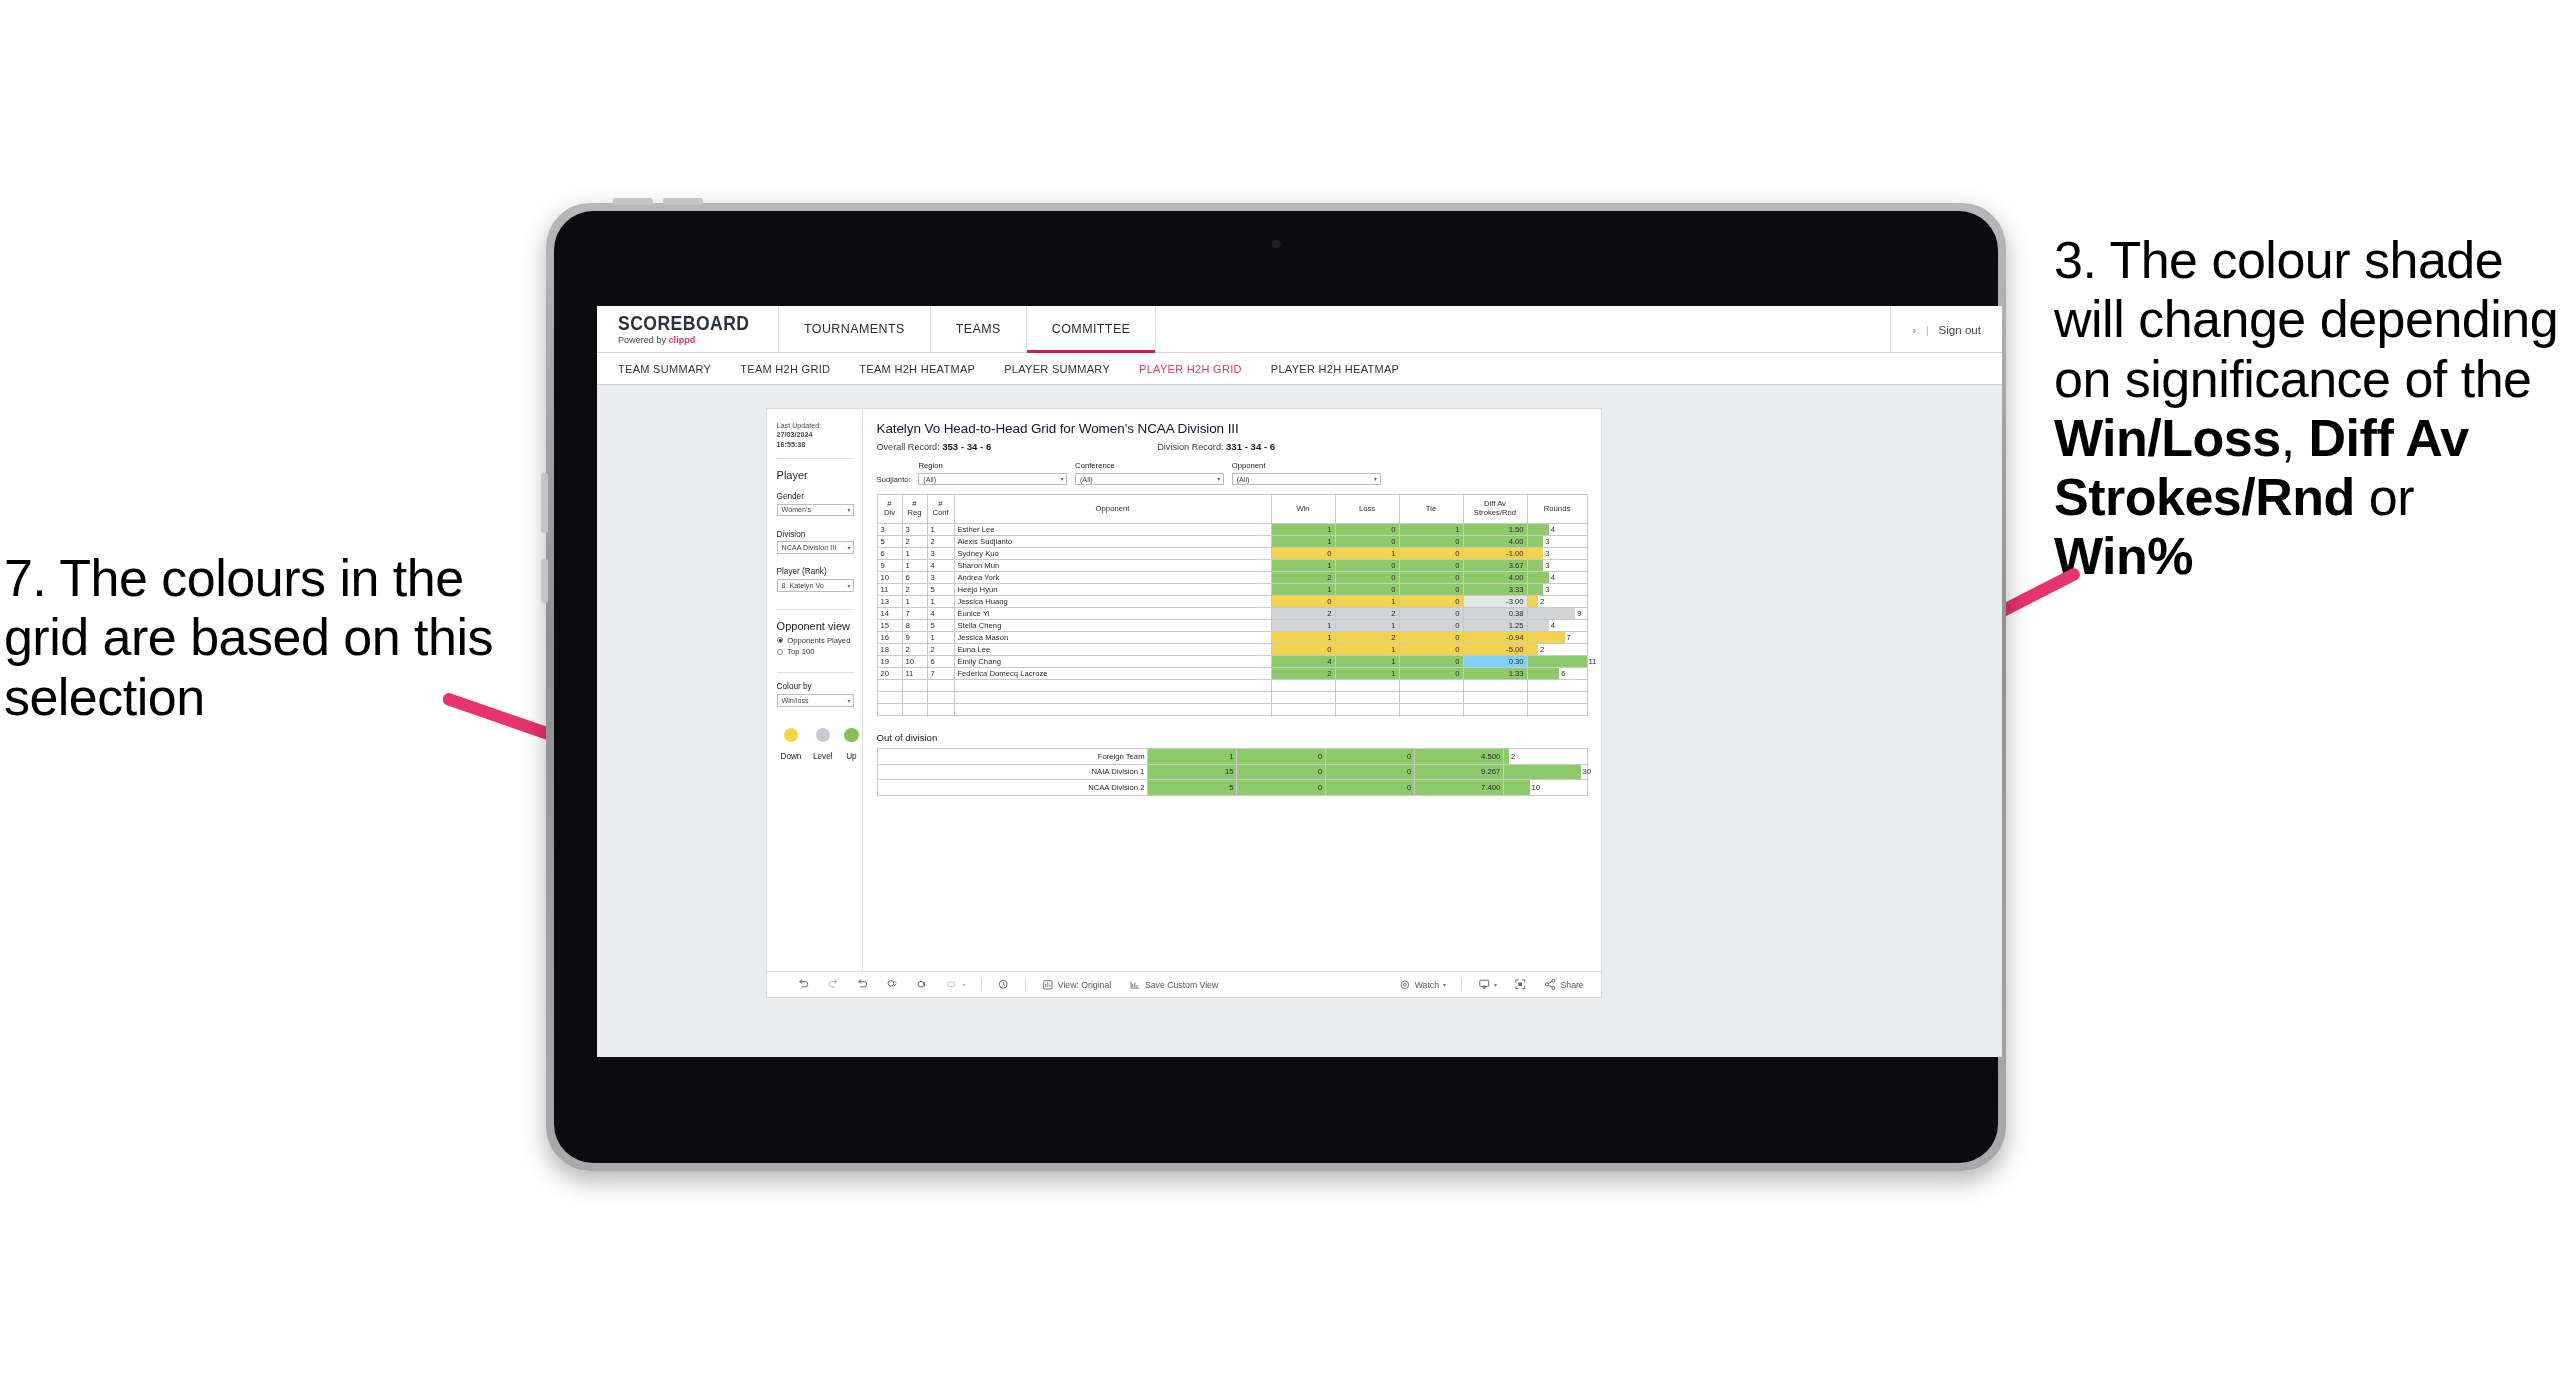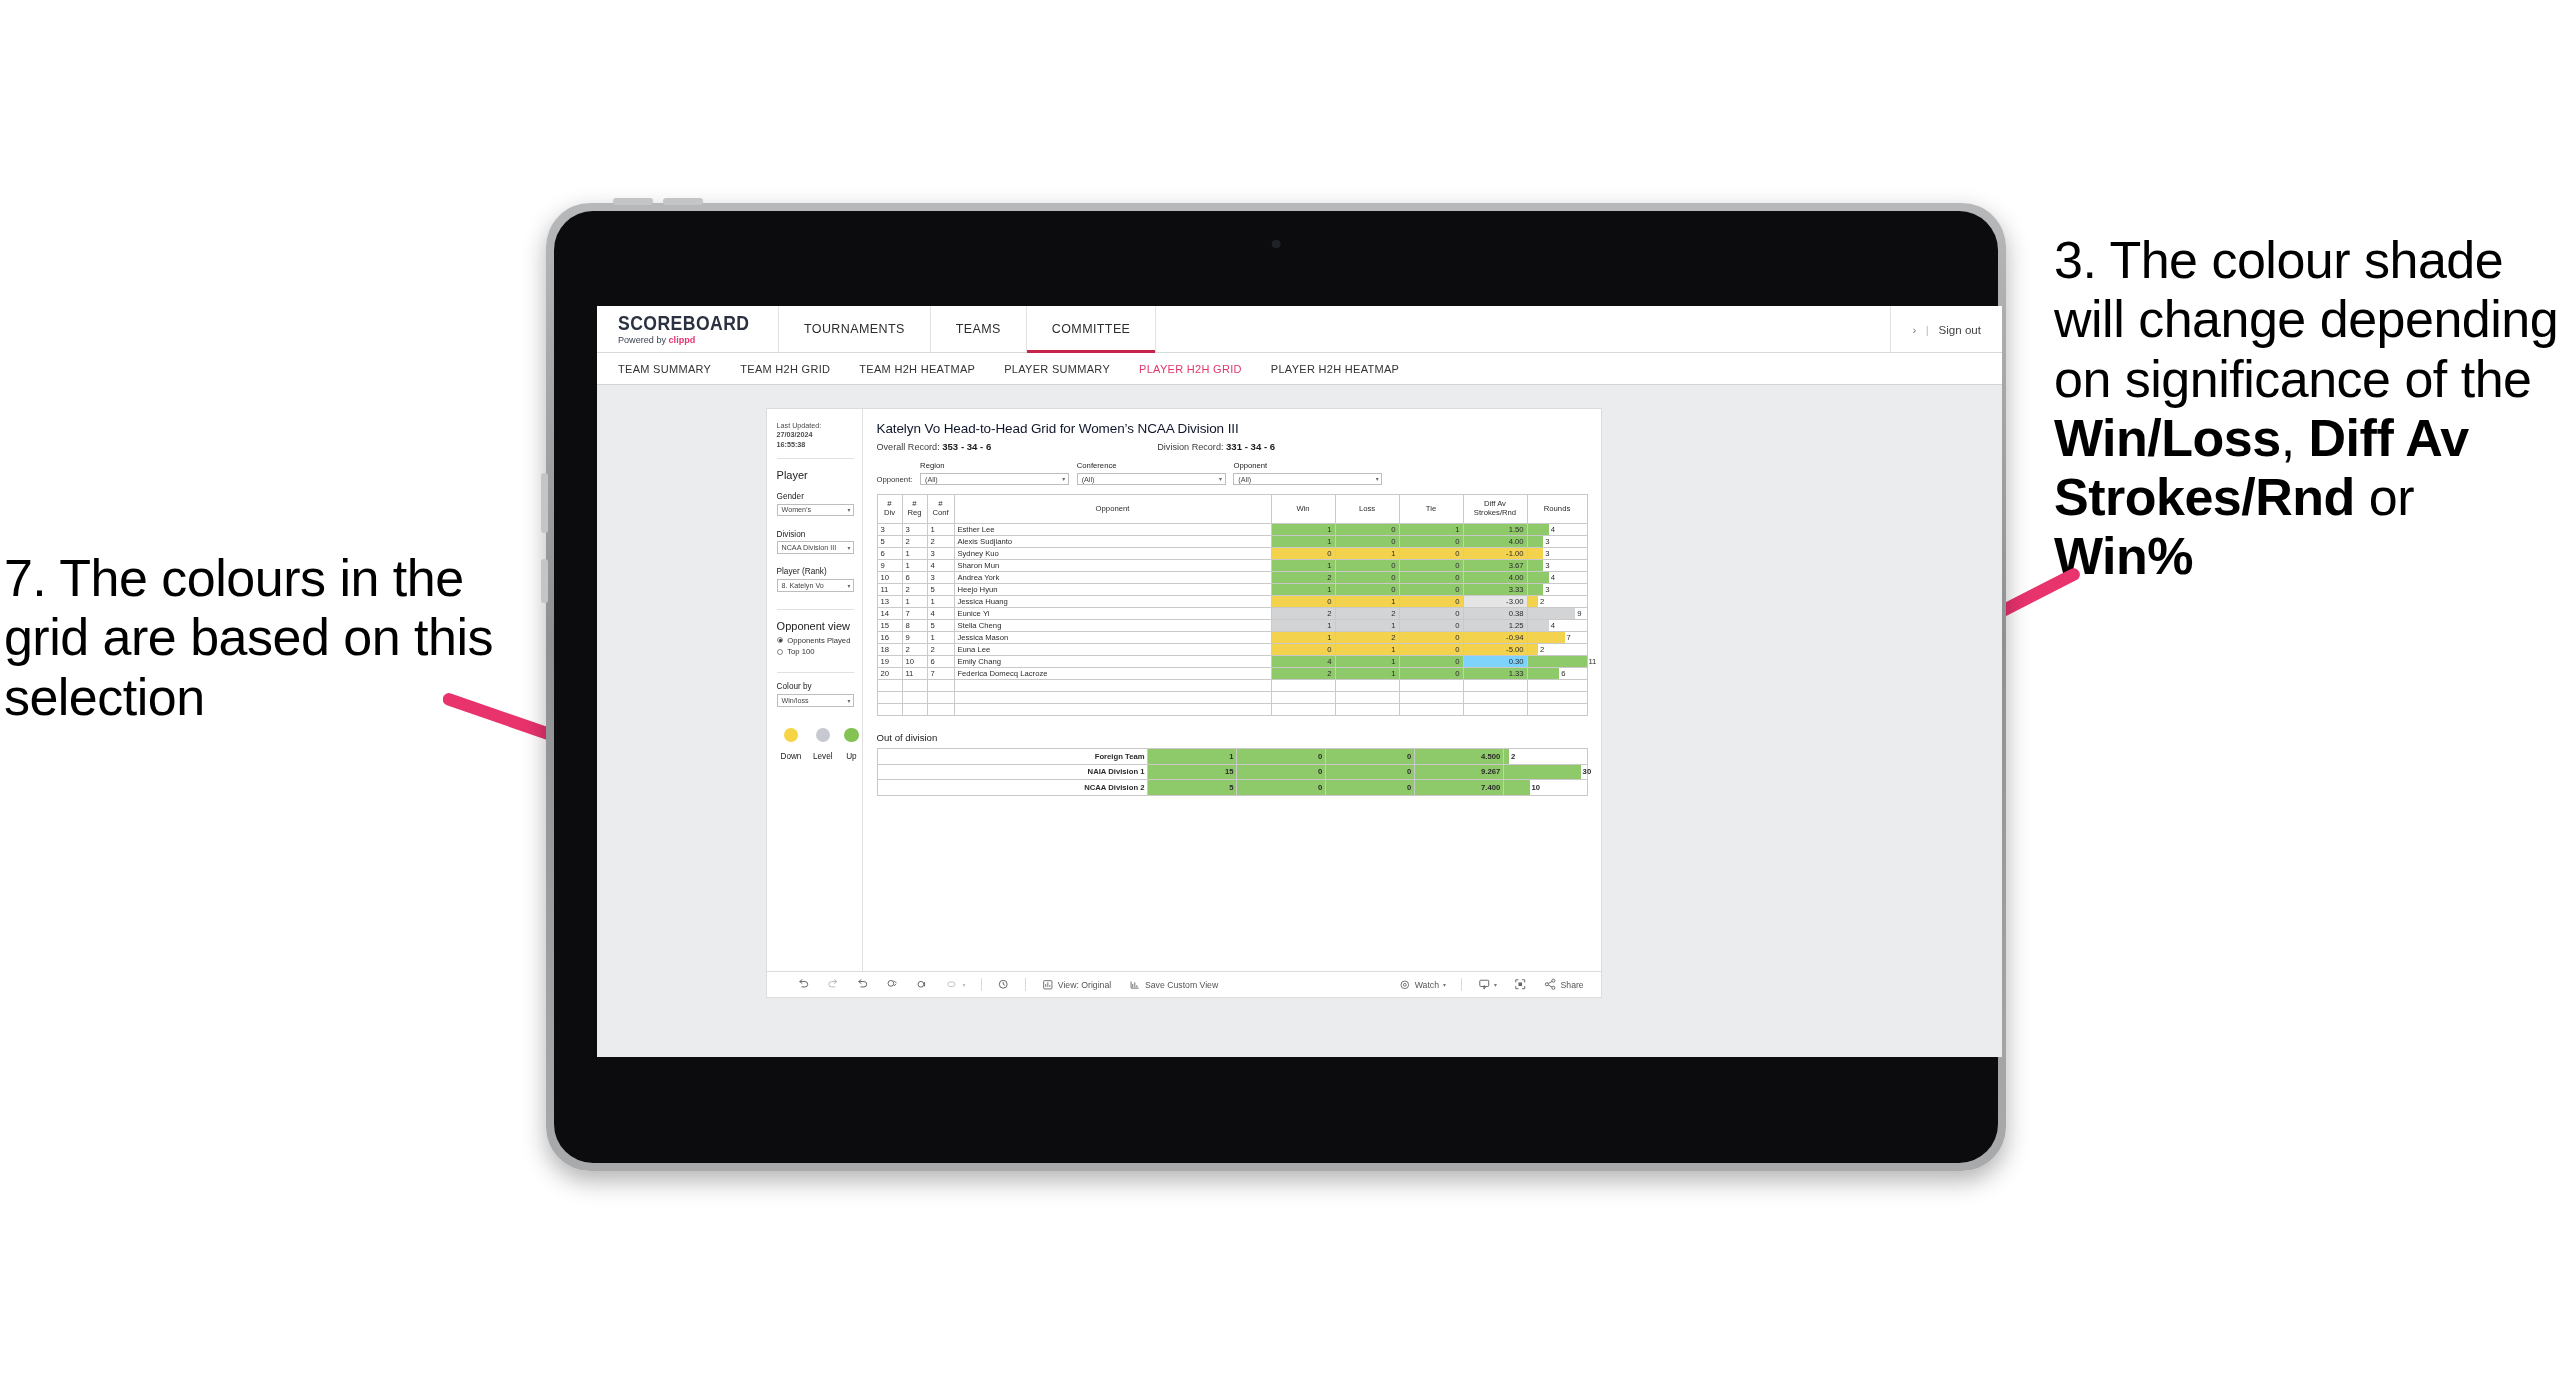--- a/index.html
+++ b/index.html
@@ -153,21 +153,21 @@
   .c-opp { width: 144px; text-align:left; }
   .c-num { text-align: right; }
   .c-rounds { position: relative; padding: 0 !important; }
   .rbar { height: 100%; position:absolute; left:0; top:0; }
   .rval { position:relative; padding-left: 1.9px; }
   .empty td { border-left:1px solid #c9c9c9; border-right:1px solid #c9c9c9; border-top:none; border-bottom:none; height: 12.5px; }
   .empty td.last { border-bottom:1px solid #c9c9c9; }
 
   
   .ood-title { font-size: 9.6px; color:#1b1b1b; margin-top: 15.4px; }
-  table.ood { border-collapse: collapse; width:100%; margin-top: 5.8px; table-layout: fixed; font-size: 7.7px; font-weight: bold; }
+  table.ood { border-collapse: collapse; width:100%; margin-top: 5.8px; table-layout: fixed; font-size: 7.7px; }
   table.ood td { border:1px solid #c9c9c9; height: 15.4px; padding: 0 2.9px; color:#2b2b2b; }
   .ood-name { text-align: right; width: 191px; }
 
   
   #vizbar {
     height: 26px; border-top: 1px solid #dcdcdc; background:#fff;
     display:flex; align-items:center; gap:0px; padding-left: 21px;
     font-size: 8.7px; color:#555;
   }
   .tb { display:flex; align-items:center; gap:3.9px; padding: 0 8.7px; cursor:pointer; color:#555; }
@@ -307,21 +307,21 @@
 
           <div id="vizmain">
             <div class="viz-title">Katelyn Vo Head-to-Head Grid for Women’s NCAA Division III</div>
 
             <div class="records">
               <div><span>Overall Record: </span><b>353 - 34 - 6</b></div>
               <div class="rec2"><span>Division Record: </span><b>331 - 34 - 6</b></div>
             </div>
 
             <div class="opp-filters">
-              <div class="opp-lab">Opponent:</div>
+              <div class="opp-lab">Sudjianto:</div>
               <div class="ofgroup">
                 <div class="fld-label">Region</div>
                 <div class="dd">
                   <span>(All)</span>
                   <span class="caret">▾</span>
                 </div>
               </div>
               <div class="ofgroup">
                 <div class="fld-label">Conference</div>
                 <div class="dd">

